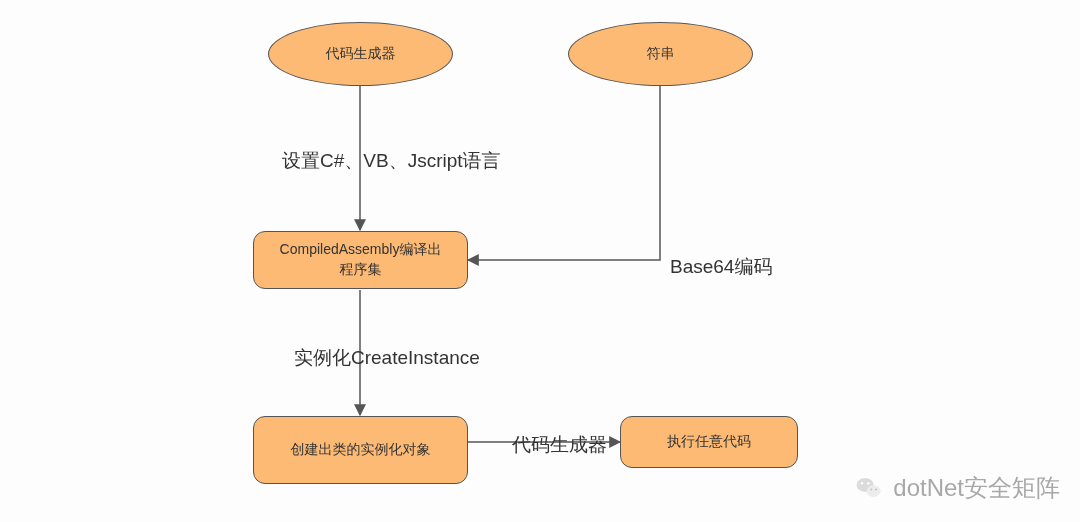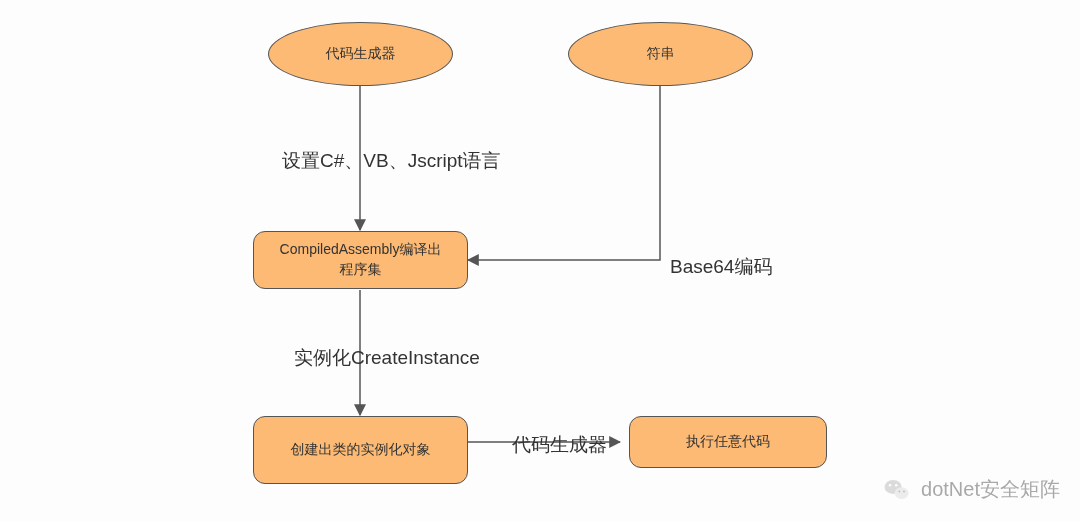--- a/index.html
+++ b/index.html
@@ -40,23 +40,23 @@
     left: 0; top: 0;
     width: 1080px;
     height: 522px;
     pointer-events: none;
   }
   .watermark {
     position: absolute;
     right: 20px;
     bottom: 18px;
     display: flex;
-    align-items: flex-start;
+    align-items: center;
     color: #9a9a9a;
-    font-size: 20px;
+    font-size: 24px;
     opacity: 0.85;
   }
   .watermark .wm-icon {
     width: 28px; height: 28px;
     margin-right: 10px;
     display: inline-flex;
     align-items: center;
     justify-content: center;
   }
   .watermark .wm-icon svg { opacity: 0.6; }
@@ -90,21 +90,21 @@
 
 <div class="node rect" style="left:253px; top:231px; width:215px; height:58px;">
   <span>CompiledAssembly编译出</span>
   <span>程序集</span>
 </div>
 
 <div class="node rect" style="left:253px; top:416px; width:215px; height:68px;">
   <span>创建出类的实例化对象</span>
 </div>
 
-<div class="node rect" style="left:620px; top:416px; width:198px; height:52px;margin-left:9px;">
+<div class="node rect" style="left:620px; top:416px; width:178px; height:52px;">
   <span>执行任意代码</span>
 </div>
 
 <div class="edge-label" style="left:282px; top:148px;">设置C#、VB、Jscript语言</div>
 
 <div class="edge-label" style="left:670px; top:254px;">Base64编码</div>
 
 <div class="edge-label" style="left:294px; top:345px;">实例化CreateInstance</div>
 
 <div class="edge-label" style="left:512px; top:432px;">代码生成器</div>

